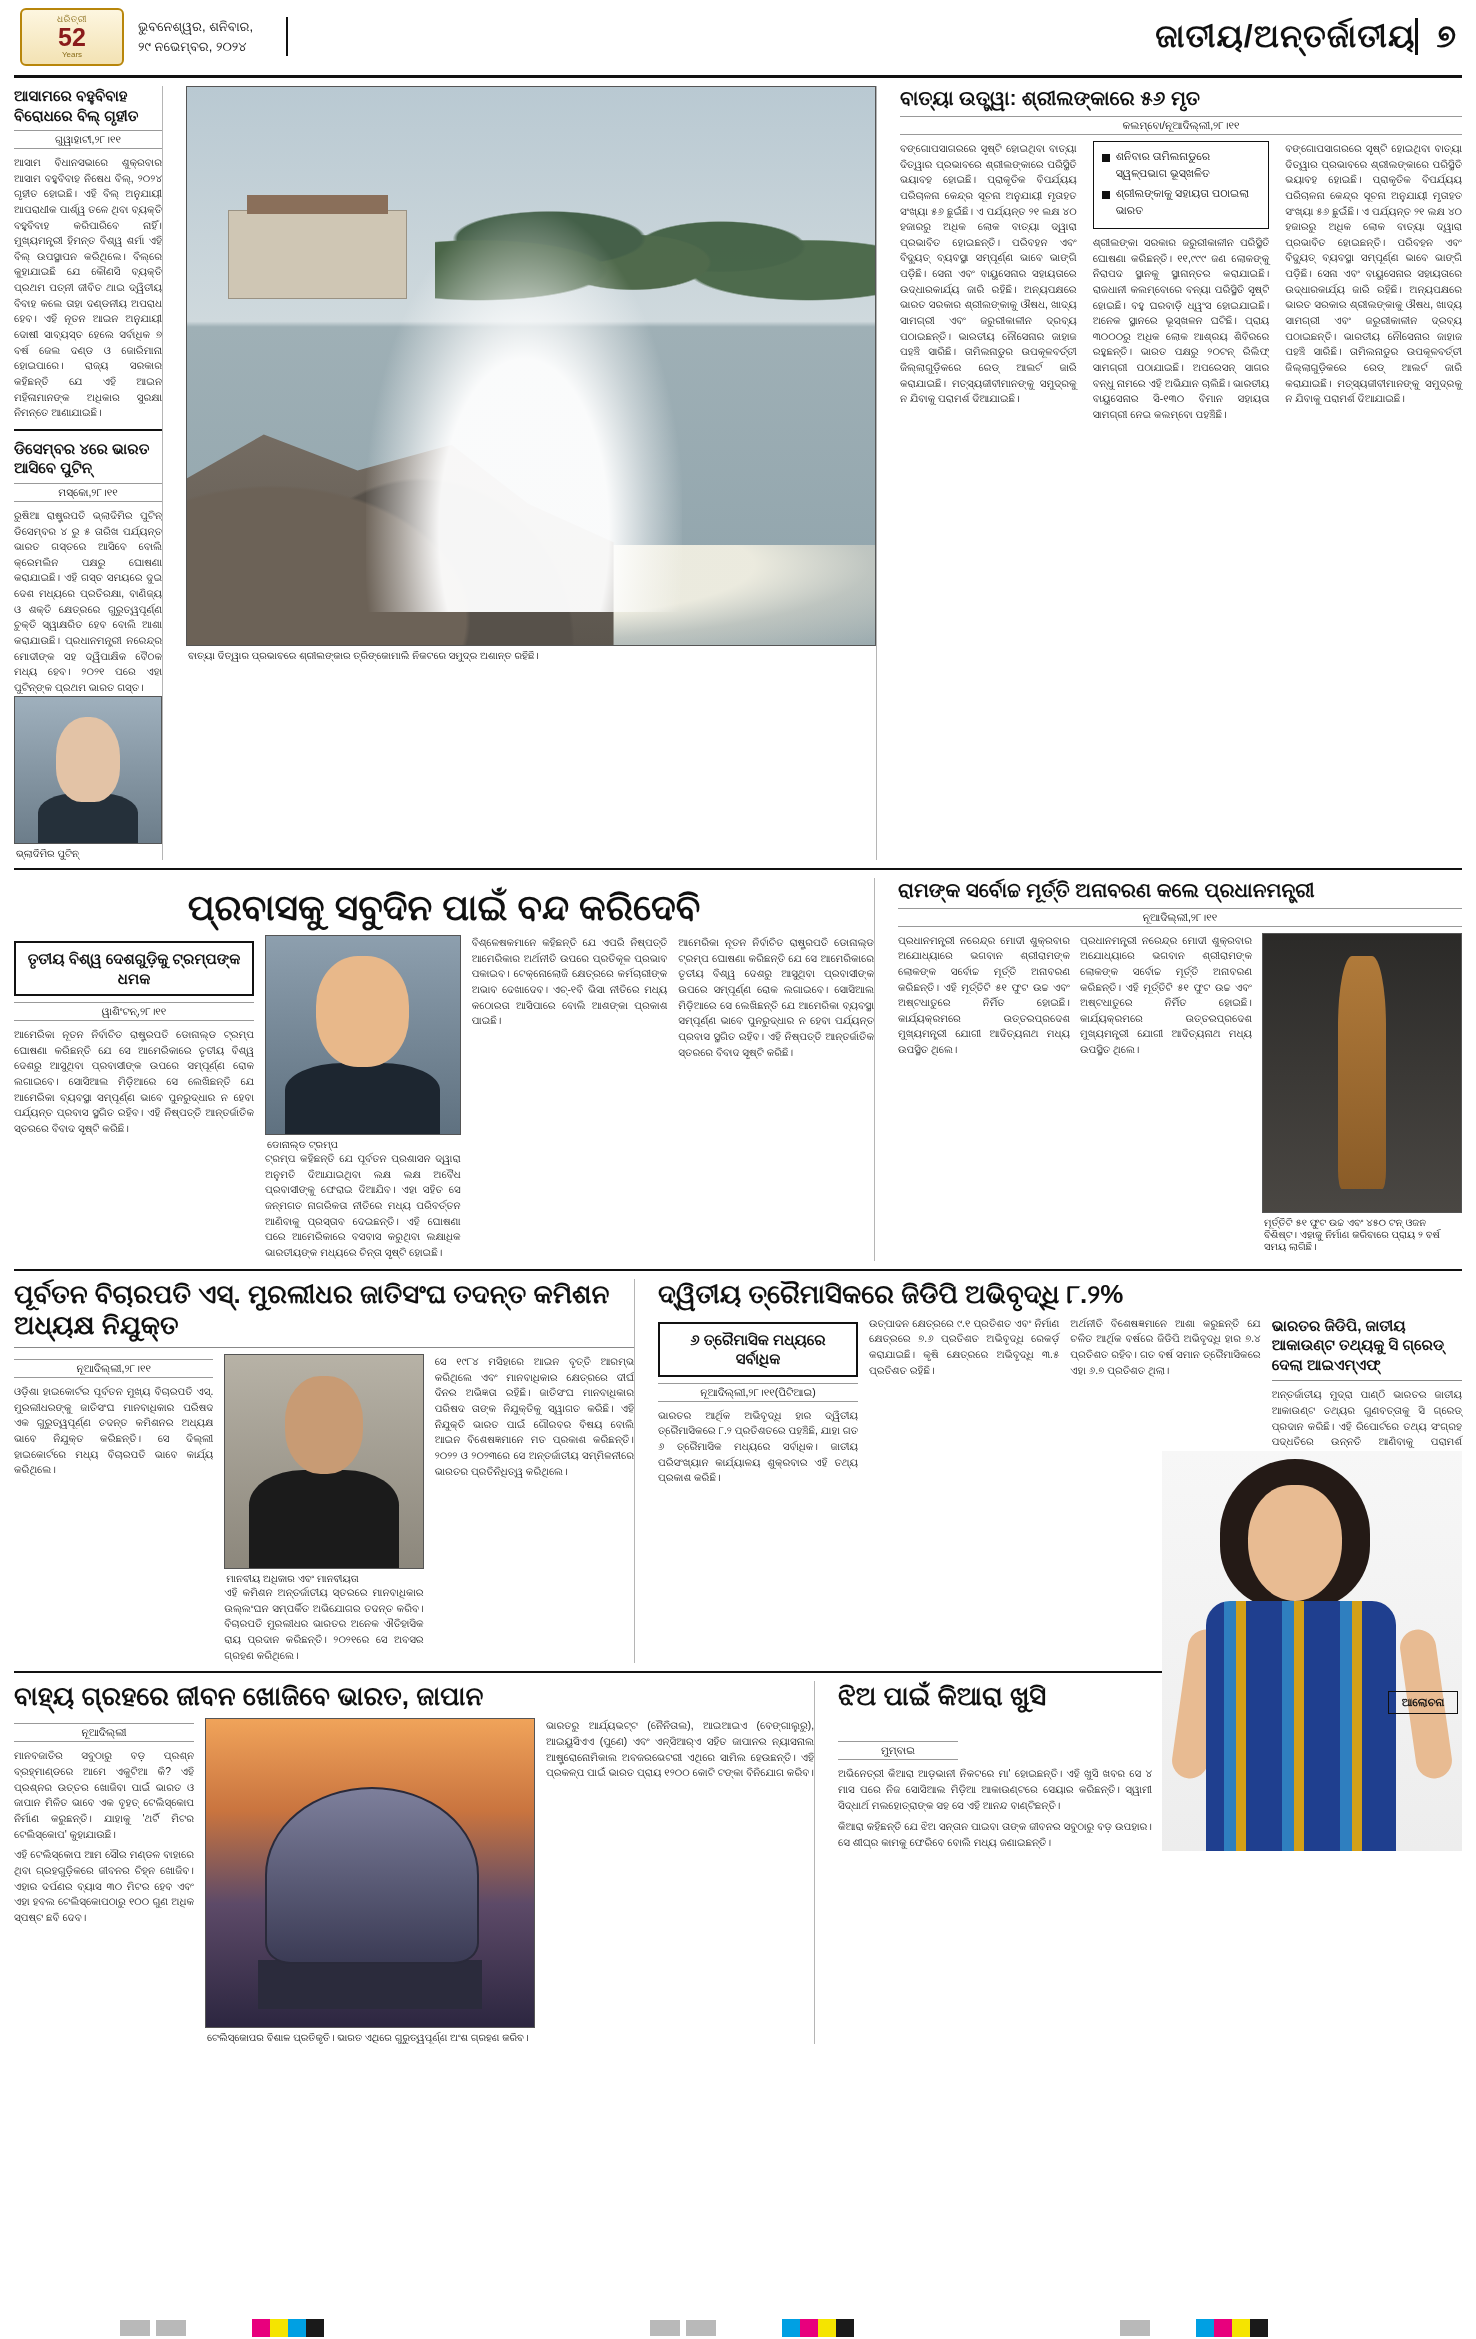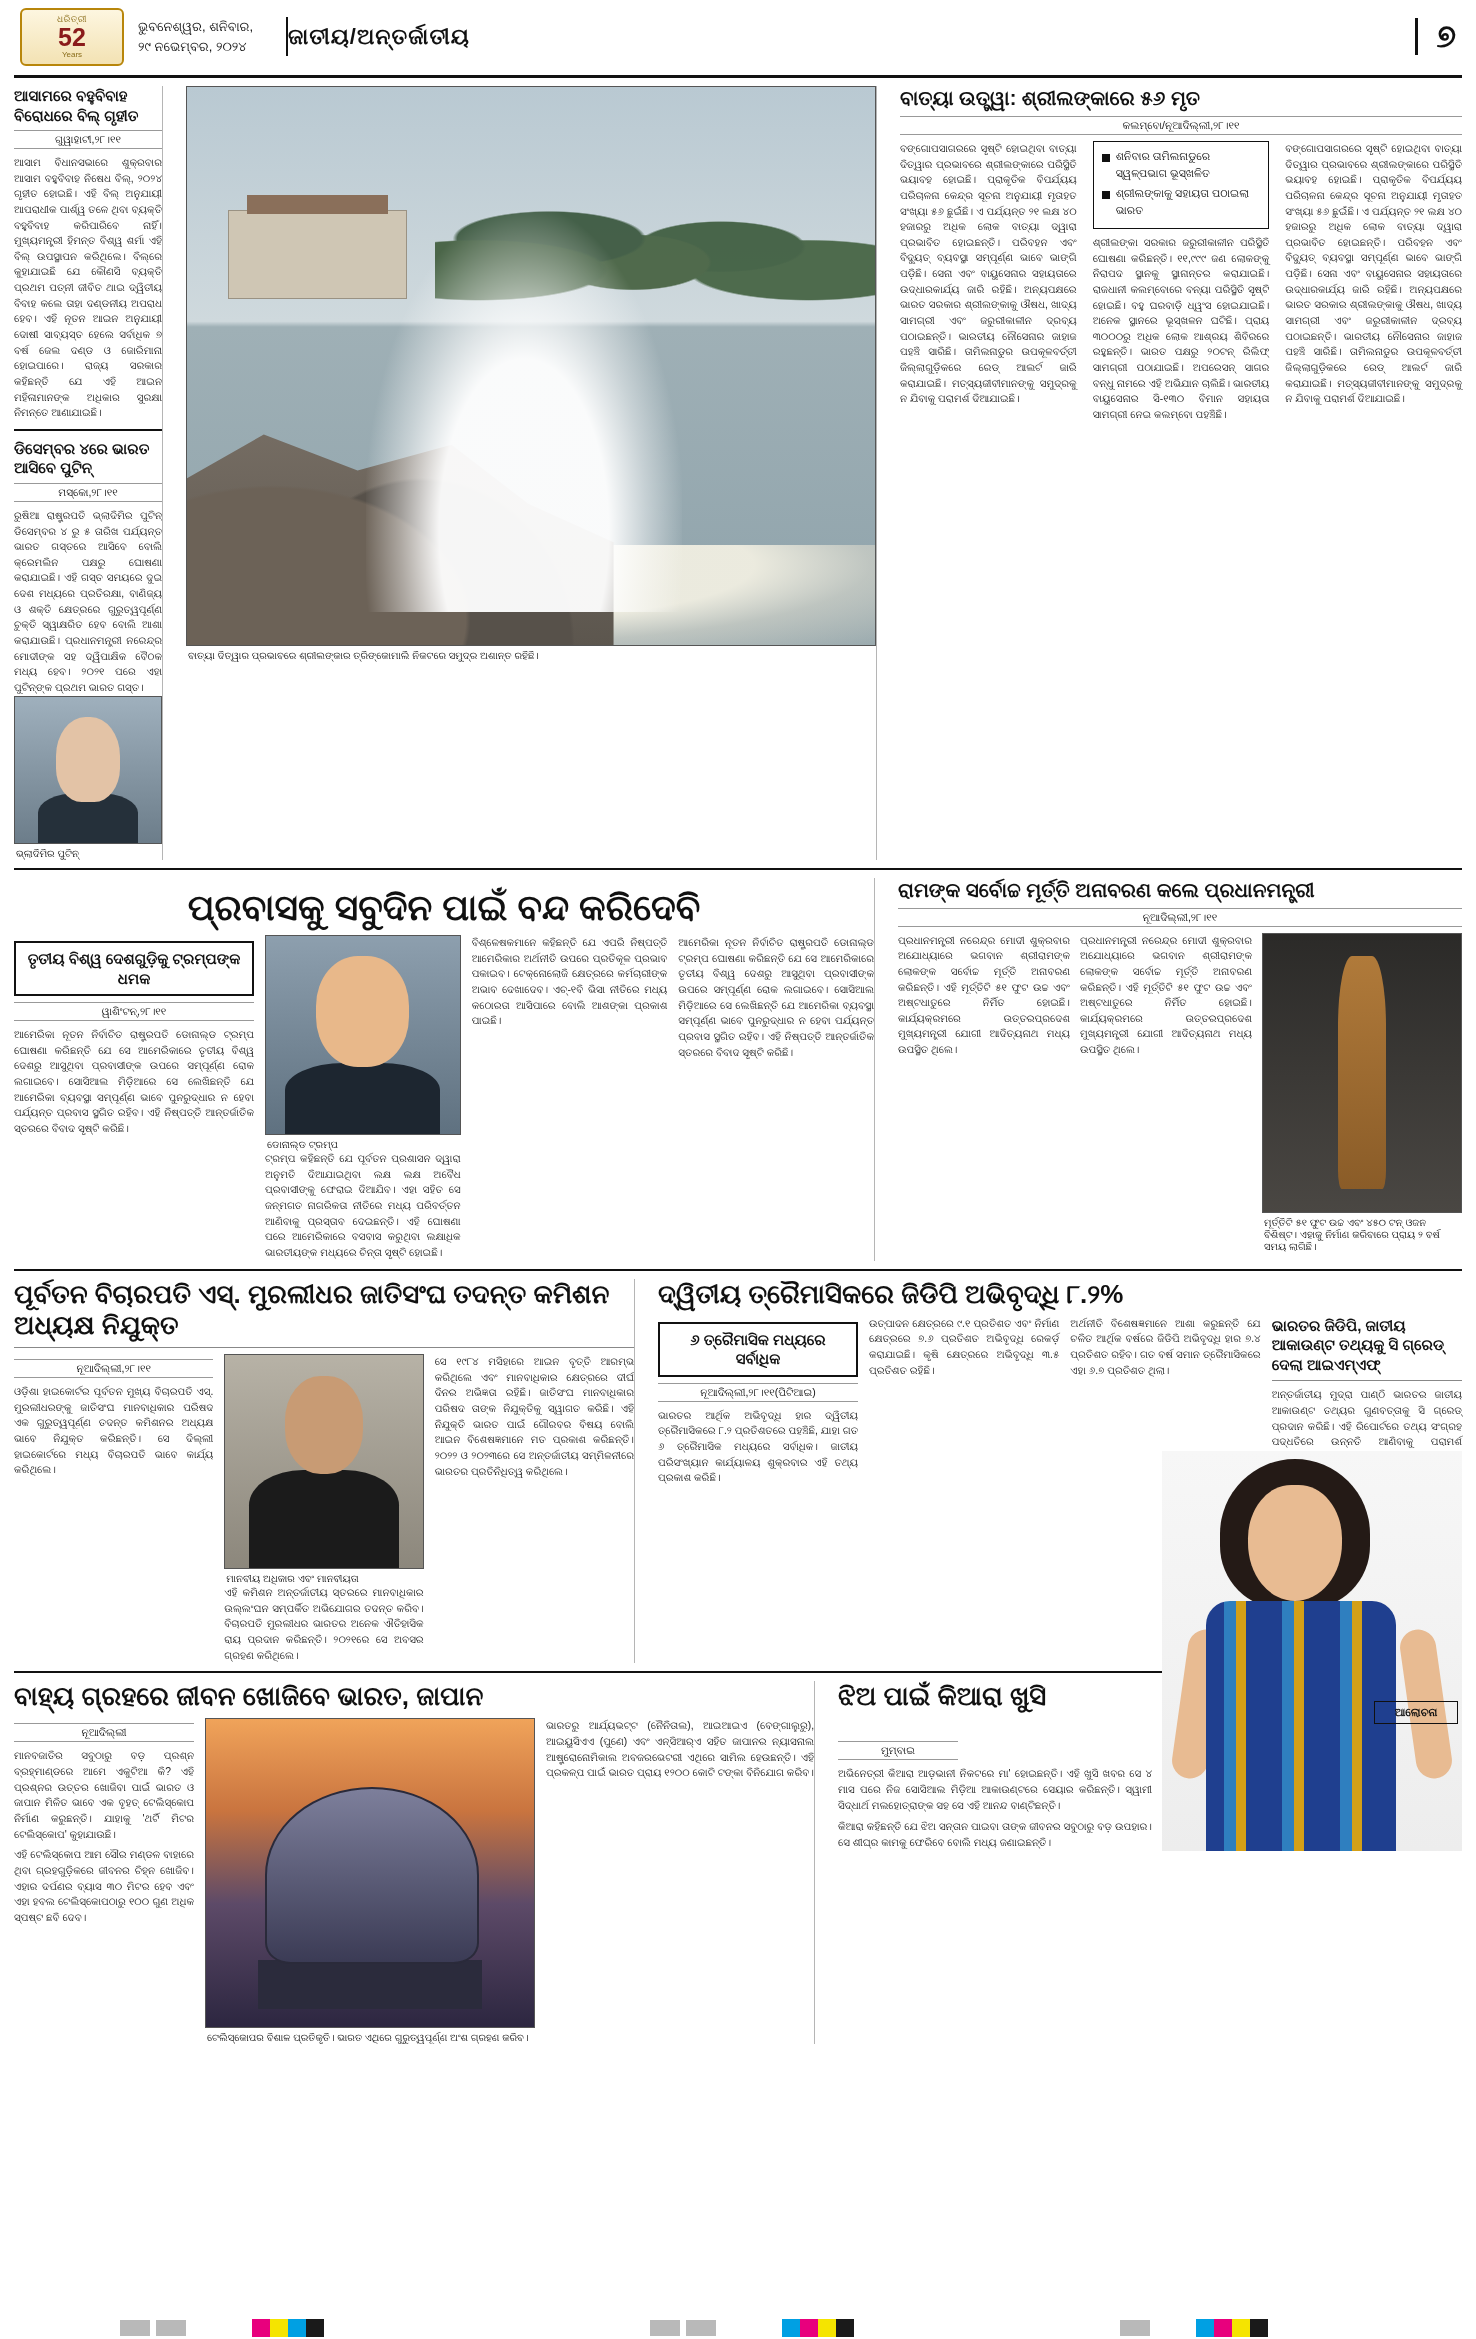--- a/index.html
+++ b/index.html
@@ -24,21 +24,21 @@
     width:104px; height:58px; border:2px solid #b8860b;
     border-radius:6px; background:linear-gradient(#fdf6e0,#f3e2b3);
     display:flex; flex-direction:column; align-items:center; justify-content:center;
     margin-right:14px; flex:0 0 auto;
   }
   .logo-top { font-size:9px; color:#8a6d1b; letter-spacing:.5px; }
   .logo-num { font-size:25px; font-weight:bold; color:#8a1b1b; line-height:1; }
   .logo-yrs { font-size:8px; color:#8a6d1b; }
   .mast-date { font-size:13px; line-height:1.5; padding-right:14px; border-right:2px solid #111; min-width:150px;}
   .mast-title {
-    flex:1; text-align:left; font-size:22px; font-weight:bold;
+    flex:1; text-align:right; font-size:32px; font-weight:bold;
     letter-spacing:1px;
   }
   .mast-page { font-size:32px; font-weight:bold; padding-left:18px; border-left:3px solid #111; }
   .byline { font-size:10.5px; text-align:center; border-bottom:1px solid #999; border-top:1px solid #999; padding:2px 0; margin:5px 0 6px 0;}
   .body-txt { font-size:10.3px; line-height:1.52; text-align:justify; color:#1a1a1a; }
   .caption { font-size:10px; text-align:left; padding:4px 2px 0 2px; }
   .rule { border-top:2px solid #111; margin:8px 0; }
   .thin-rule { border-top:1px solid #888; margin:6px 0; }
 
   
@@ -309,21 +309,21 @@
 
     <div style="position:relative;">
       <div style="display:grid; grid-template-columns:1fr 300px; gap:10px;">
         <div>
           <div class="mid-hl">ଝିଅ ପାଇଁ କିଆରା ଖୁସି</div>
           <div class="byline" style="max-width:120px;margin-top:29px;">ମୁମ୍ବାଇ</div>
           <div class="body-txt">ଅଭିନେତ୍ରୀ କିଆରା ଆଡ଼ଭାନୀ ନିକଟରେ ମା' ହୋଇଛନ୍ତି। ଏହି ଖୁସି ଖବର ସେ ୪ ମାସ ପରେ ନିଜ ସୋସିଆଲ ମିଡ଼ିଆ ଆକାଉଣ୍ଟରେ ସେୟାର କରିଛନ୍ତି। ସ୍ୱାମୀ ସିଦ୍ଧାର୍ଥ ମଲହୋତ୍ରାଙ୍କ ସହ ସେ ଏହି ଆନନ୍ଦ ବାଣ୍ଟିଛନ୍ତି।</div>
           <div class="body-txt" style="margin-top:6px;">କିଆରା କହିଛନ୍ତି ଯେ ଝିଅ ସନ୍ତାନ ପାଇବା ତାଙ୍କ ଜୀବନର ସବୁଠାରୁ ବଡ଼ ଉପହାର। ସେ ଶୀଘ୍ର କାମକୁ ଫେରିବେ ବୋଲି ମଧ୍ୟ ଜଣାଇଛନ୍ତି।</div>
         </div>
         <div style="position:relative;">
-          <div class="corner-tag" style="position:absolute; right:4px; top:20px; width:84px; z-index:3;">ଆଲୋଚନା</div>
+          <div class="corner-tag" style="position:absolute; right:4px; top:10px; width:70px; z-index:3;">ଆଲୋଚନା</div>
           <div class="p-kiara">
             <div class="k-hair"></div>
             <div class="k-face"></div>
             <div class="k-arm"></div>
             <div class="k-arm2"></div>
             <div class="k-body"></div>
           </div>
         </div>
       </div>
     </div>

